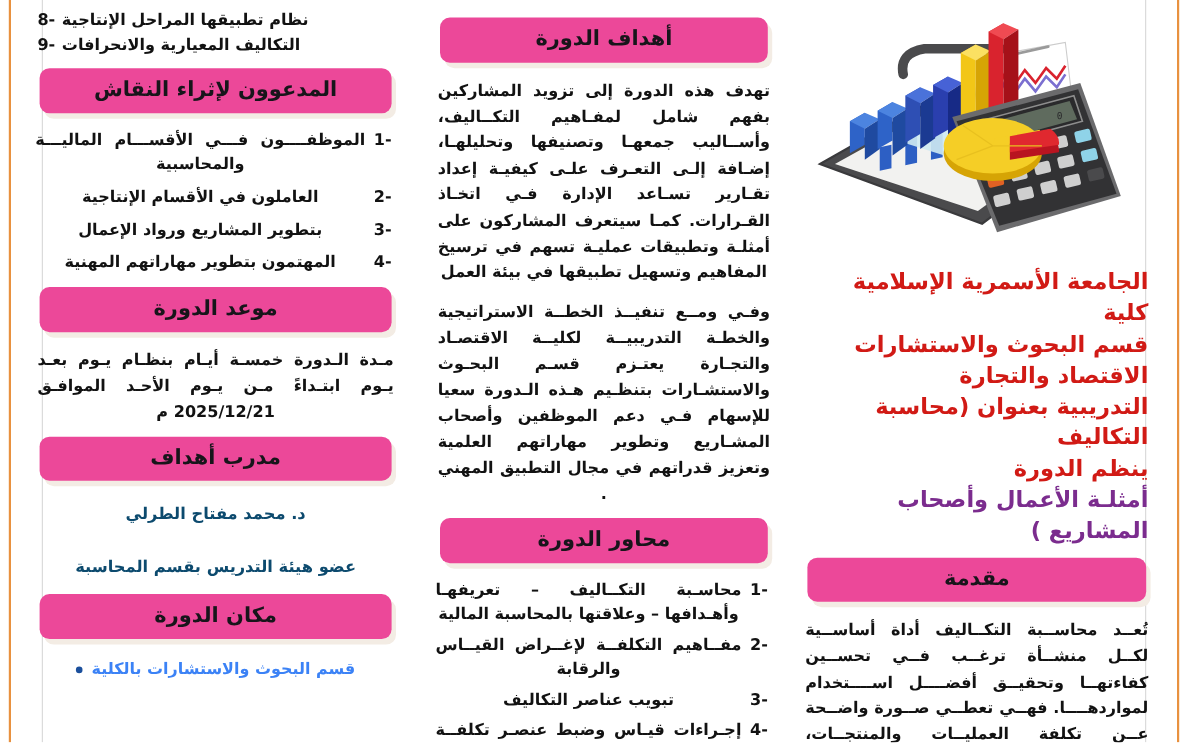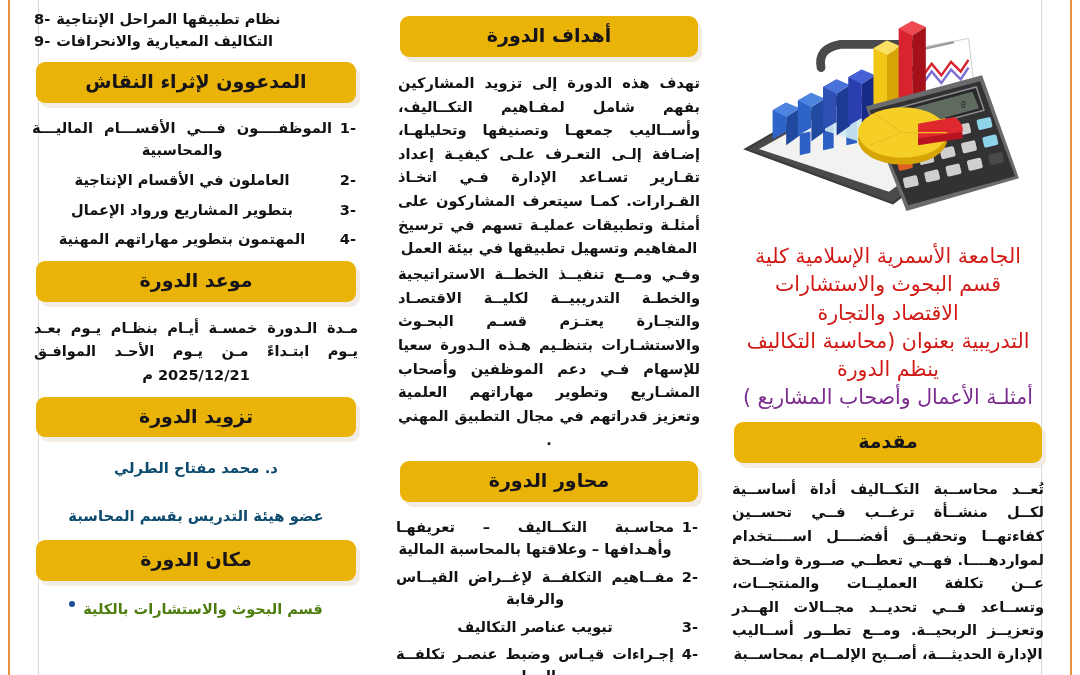--- a/index.html
+++ b/index.html
@@ -75,21 +75,21 @@
     left: 4px; right: -4px;
     top: 5px;
     height: 100%;
     background: #f3ece4;
     border-radius: 9px;
     z-index: 0;
   }
   .pill {
     position: relative;
     z-index: 1;
-    background: #eab308;
+    background: #ec4899;
     border-radius: 9px;
     text-align: center;
     color: #17151a;
     font-weight: bold;
     font-size: 19px;
     line-height: 1.1;
     padding: 9px 10px 11px 10px;
     letter-spacing: 0;
   }
 
@@ -97,21 +97,21 @@
   .para {
     font-size: 14.6px;
     line-height: 1.62;
     color: #121212;
     font-weight: bold;
     text-align: justify;
     text-align-last: center;
     padding: 0 4px;
     margin-bottom: 9px;
   }
-  .para.tight { margin-bottom: 2px; }
+  .para.tight { margin-bottom: 12px; }
 
   
   ol.num-list {
     list-style: none;
     padding: 0 6px 0 2px;
     margin: 0;
   }
   ol.num-list > li {
     display: flex;
     flex-direction: row;
@@ -167,38 +167,38 @@
     color: #0c4a6e;
     line-height: 1.7;
     margin-bottom: 12px;
   }
   .center-line.spaced { margin-top: 18px; margin-bottom: 22px; }
 
   
   .bullet-item {
     display: flex;
     flex-direction: row;
+    align-items: center;
     justify-content: center;
     gap: 8px;
     font-size: 14.5px;
     font-weight: bold;
-    color: #4d7c0f;
+    color: #3b82f6;
     margin-top: 20px;
   }
   .bullet-dot {
     width: 6px; height: 6px;
     border-radius: 50%;
     background: #1b4f9c;
     flex: 0 0 auto;
   }
 
   
   .org-title {
-    text-align: center;
-    font-weight: normal;
+    font-weight: bold;
     line-height: 1.38;
     font-size: 20.5px;
     color: #d11a15;
     padding: 0 4px;
     margin-top: 4px;
   }
   .org-title .line { display: block; }
   .org-title .purple { color: #7b2c8e; }
 
   
@@ -410,21 +410,21 @@
         </li>
       </ol>
 
       <div class="pill-wrap">
         <div class="pill">موعد الدورة</div>
       </div>
 
       <div class="para">مـدة الـدورة خمسـة أيـام بنظـام يـوم بعـد يـوم ابتـداءً مـن يـوم الأحـد الموافـق 2025/12/21 م</div>
 
       <div class="pill-wrap">
-        <div class="pill">تزويد الدورة</div>
+        <div class="pill">مدرب أهداف</div>
       </div>
 
       <div class="center-line spaced">د. محمد مفتاح الطرلي</div>
       <div class="center-line">عضو هيئة التدريس بقسم المحاسبة</div>
 
       <div class="pill-wrap">
         <div class="pill">مكان الدورة</div>
       </div>
 
       <div class="bullet-item">

